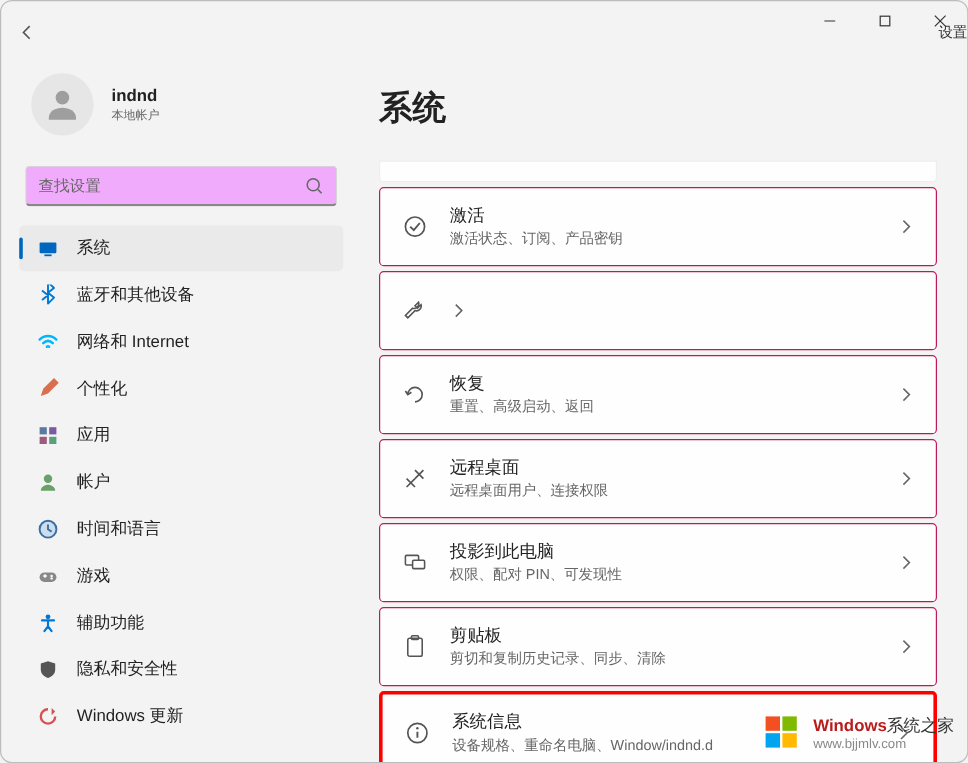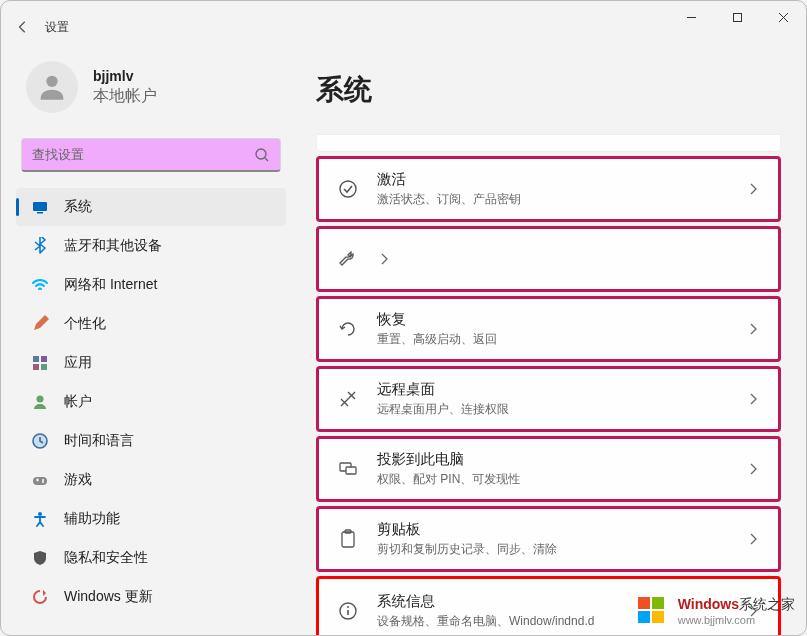--- a/index.html
+++ b/index.html
@@ -19,20 +19,21 @@
       border-radius: 10px;
       display: flex;
       flex-direction: column;
     }
     .titlebar {
       height: 40px;
       display: flex;
       align-items: center;
       padding: 12px 0 0 10px;
       position: relative;
+      justify-content: space-between;
     }
     .back-btn {
       width: 24px;
       height: 24px;
       display: flex;
       align-items: center;
       justify-content: center;
       margin-right: 10px;
       cursor: pointer;
     }
@@ -75,21 +76,21 @@
       height: 52px;
       border-radius: 50%;
       background: #e6e6e6;
       display: flex;
       align-items: center;
       justify-content: center;
       margin-right: 15px;
     }
     .avatar svg { width: 34px; height: 34px; fill: #9e9e9e; }
     .user-name { font-size: 14px; font-weight: 600; color: #222; }
-    .user-type { font-size: 16px; color: #666; margin-top: 2px; }
+    .user-type { font-size: 10px; color: #666; margin-top: 2px; }
     .search-box {
       margin: 5px 10px 15px;
       height: 34px;
       background: #f0abfc;
       border: 1px solid #d6d6d6;
       border-bottom: 2px solid #888;
       border-radius: 4px;
       display: flex;
       align-items: center;
       padding: 0 10px;
@@ -153,21 +154,21 @@
     }
     .card-spacer {
       height: 18px;
       background: #fefefe;
       border: 1px solid #eee;
       border-radius: 0 0 4px 4px;
       margin-bottom: 4px;
     }
     .setting-card {
       background: #fefefe;
-      border: 3px solid #be185d;
+      border: 1px solid #be185d;
       border-radius: 4px;
       height: 66px;
       display: flex;
       align-items: center;
       padding: 0 18px;
       margin-bottom: 4px;
       cursor: pointer;
     }
     .setting-card.highlighted {
       border: 3px solid #ff0000;
@@ -237,21 +238,21 @@
   <div class="content-area">
     <div class="sidebar">
       <div class="user-info">
         <div class="avatar">
           <svg viewBox="0 0 24 24">
               <circle cx="12" cy="8" r="4"></circle>
               <path d="M4 20c0-4 4-6 8-6s8 2 8 6v1H4z"></path>
             </svg>
         </div>
         <div>
-          <div class="user-name">bjjmlv</div>
+          <div class="user-name">indnd</div>
           <div class="user-type">本地帐户</div>
         </div>
       </div>
 
       <div class="search-box">
         <input class="search-input" placeholder="查找设置" style="">
         <svg class="search-icon" viewBox="0 0 16 16">
             <circle cx="7" cy="7" r="5" stroke="#666" stroke-width="1.3" fill="none"></circle>
             <line x1="11" y1="11" x2="14" y2="14" stroke="#666" stroke-width="1.3"></line>
           </svg>

